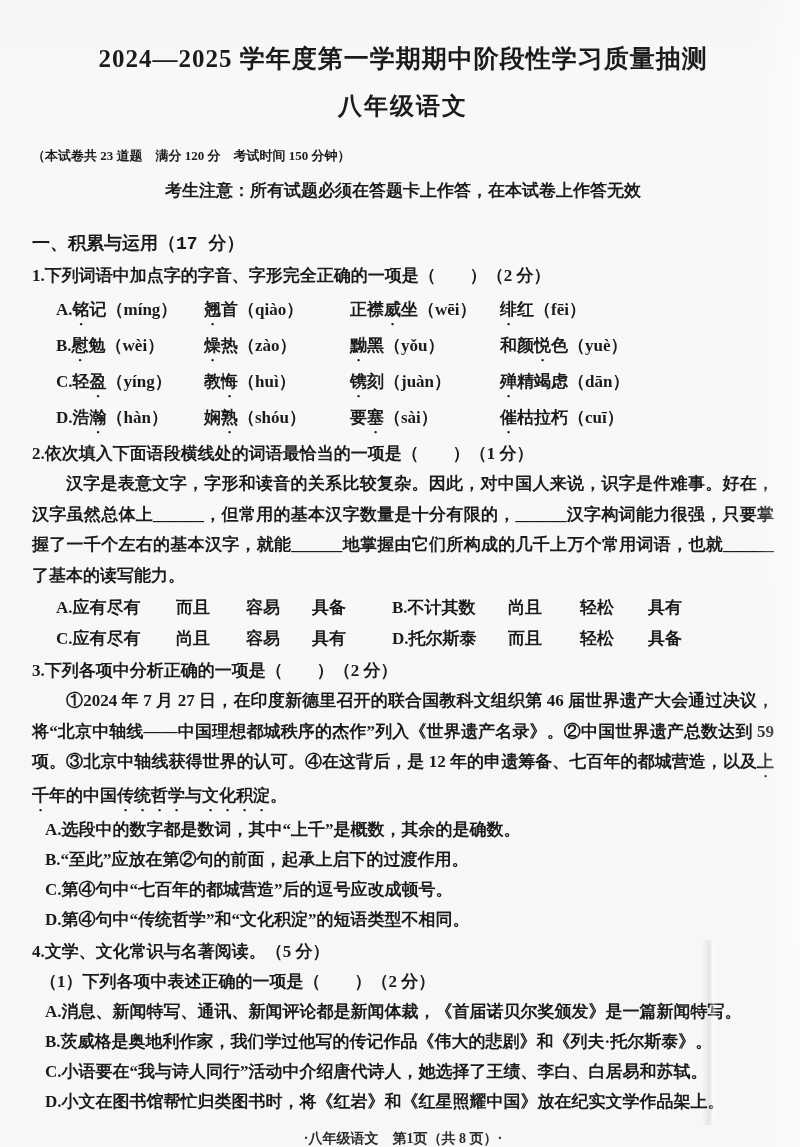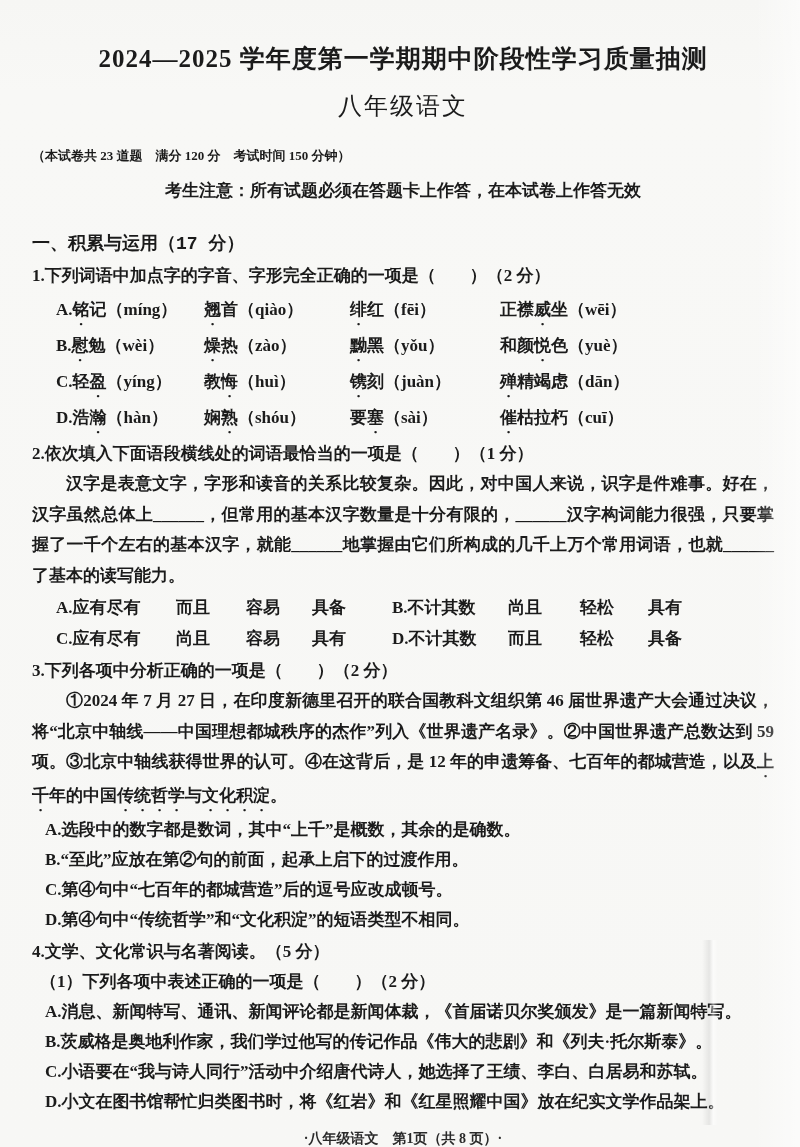--- a/index.html
+++ b/index.html
@@ -22,21 +22,21 @@
   .title{
     text-align:center;
     font-size:25px;
     font-weight:700;
     letter-spacing:1px;
     line-height:34px;
   }
   .subtitle{
     text-align:center;
     font-size:24px;
-    font-weight:400;
+    font-weight:700;
     letter-spacing:2px;
     margin-top:14px;
     line-height:32px;
   }
   .info{
     text-align:left;
     font-size:13px;
     font-weight:700;
     margin-top:22px;
     line-height:24px;
@@ -131,22 +131,22 @@
   <div class="subtitle">八年级语文</div>
   <div class="info">（本试卷共 23 道题　满分 120 分　考试时间 150 分钟）</div>
   <div class="notice">考生注意：所有试题必须在答题卡上作答，在本试卷上作答无效</div>
 
   <div class="section-heading">一、积累与运用（17 分）</div>
 
   <div class="stem">1.下列词语中加点字的字音、字形完全正确的一项是（　　）（2 分）</div>
   <div class="q1-grid">
     <span>A.<span class="em-dot">铭</span>记（míng）</span>
     <span><span class="em-dot">翘</span>首（qiào）</span>
+    <span>正襟<span class="em-dot">威</span>坐（wēi）</span>
     <span><span class="em-dot">绯</span>红（fēi）</span>
-    <span>正襟<span class="em-dot">威</span>坐（wēi）</span>
     <span>B.<span class="em-dot">慰</span>勉（wèi）</span>
     <span><span class="em-dot">燥</span>热（zào）</span>
     <span><span class="em-dot">黝</span>黑（yǒu）</span>
     <span>和颜<span class="em-dot">悦</span>色（yuè）</span>
     <span>C.轻<span class="em-dot">盈</span>（yíng）</span>
     <span>教<span class="em-dot">悔</span>（huì）</span>
     <span><span class="em-dot">镌</span>刻（juàn）</span>
     <span><span class="em-dot">殚</span>精竭虑（dān）</span>
     <span>D.浩<span class="em-dot">瀚</span>（hàn）</span>
     <span>娴<span class="em-dot">熟</span>（shóu）</span>
@@ -162,21 +162,21 @@
     <span>容易</span>
     <span>具备</span>
     <span>B.不计其数</span>
     <span>尚且</span>
     <span>轻松</span>
     <span>具有</span>
     <span>C.应有尽有</span>
     <span>尚且</span>
     <span>容易</span>
     <span>具有</span>
-    <span>D.不计其数</span>
+    <span>D.托尔斯泰</span>
     <span>而且</span>
     <span>轻松</span>
     <span>具备</span>
   </div>
 
   <div class="stem">3.下列各项中分析正确的一项是（　　）（2 分）</div>
   <p class="passage">①2024 年 7 月 27 日，在印度新德里召开的联合国教科文组织第 46 届世界遗产大会通过决议，将“北京中轴线——中国理想都城秩序的杰作”列入《世界遗产名录》。②中国世界遗产总数达到 59 项。③北京中轴线获得世界的认可。④在这背后，是 12 年的申遗筹备、七百年的都城营造，以及<span class="em-dot">上千</span>年的中国<span class="em-dot">传统哲学</span>与<span class="em-dot">文化积淀</span>。</p>
   <div class="opt-line">A.选段中的数字都是数词，其中“上千”是概数，其余的是确数。</div>
   <div class="opt-line">B.“至此”应放在第②句的前面，起承上启下的过渡作用。</div>
   <div class="opt-line">C.第④句中“七百年的都城营造”后的逗号应改成顿号。</div>

